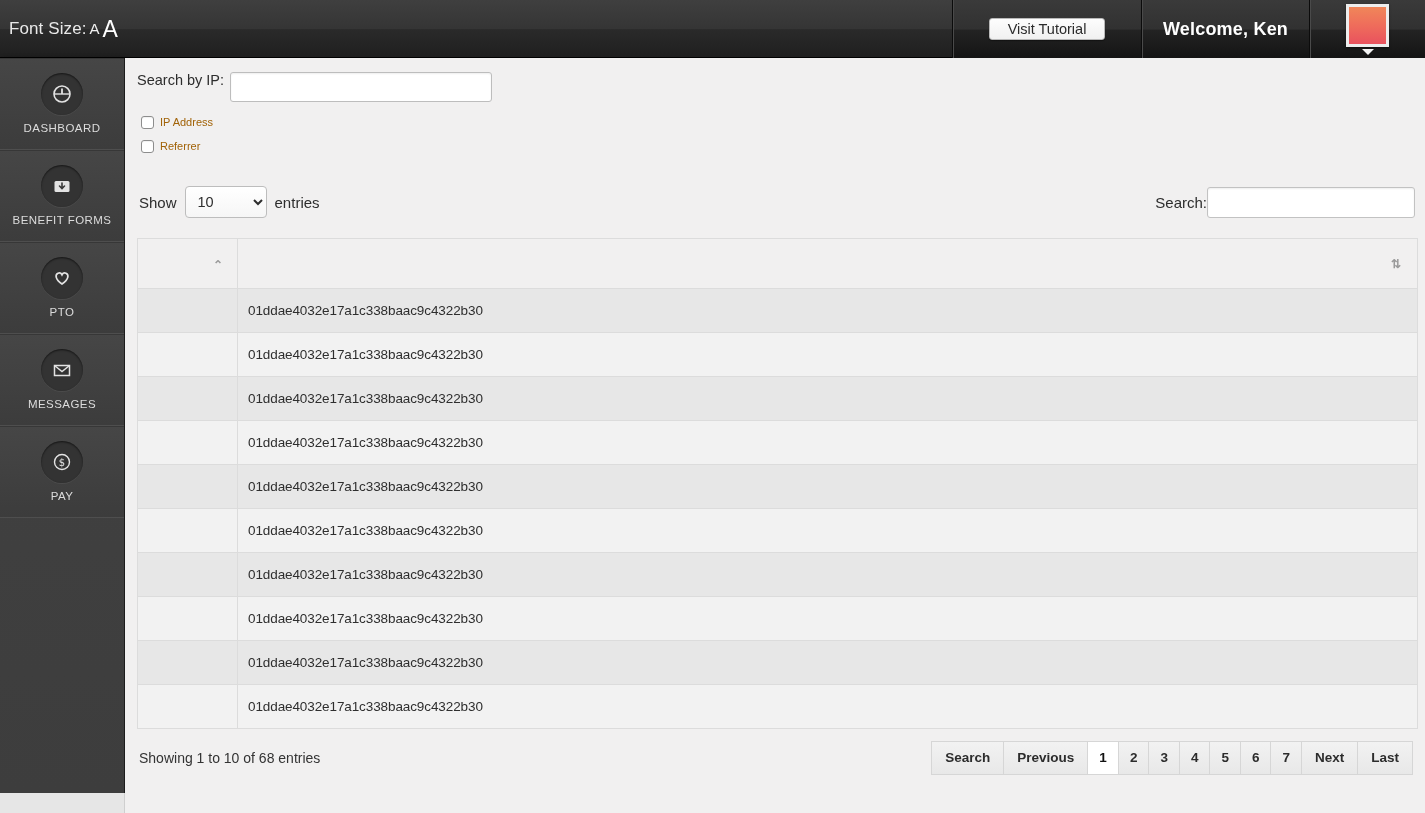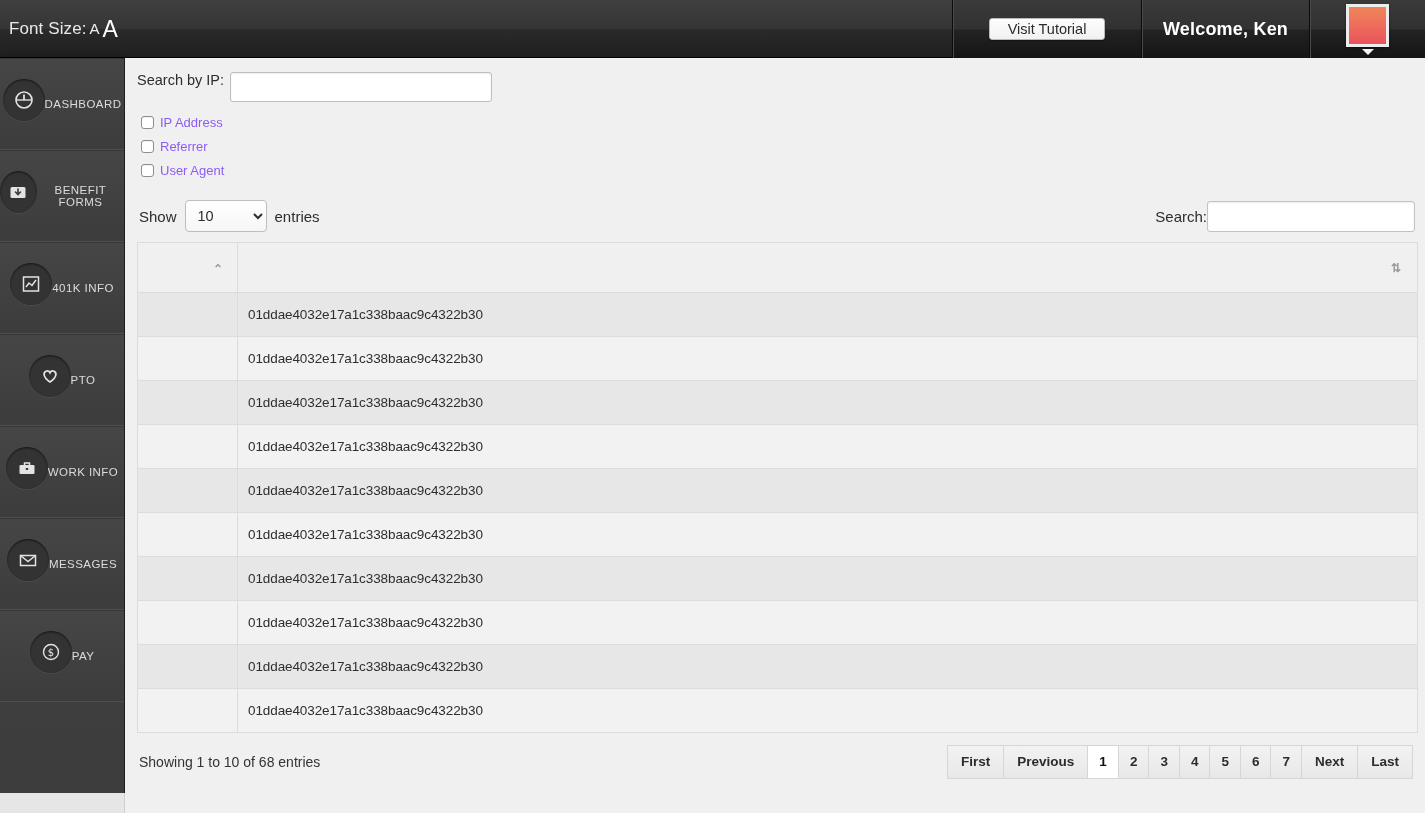--- a/index.html
+++ b/index.html
@@ -73,21 +73,21 @@
   
   .sidebar {
     position: absolute; top: 58px; left: 0;
     width: 125px; height: 735px;
     background: linear-gradient(to bottom, #434343 0%, #3d3d3d 100%);
     border-right: 1px solid #1c1c1c;
     box-shadow: 2px 0 4px rgba(0,0,0,.35);
   }
   .nav-item {
     height: 92px;
-    display: flex; flex-direction: row;
+    display: flex; flex-direction: column;
     align-items: center; justify-content: center;
     border-bottom: 1px solid #4e4e4e;
     box-shadow: inset 0 1px 0 #373737;
     cursor: pointer;
     background: linear-gradient(to bottom, #464646 0%, #3c3c3c 100%);
   }
   .nav-icon {
     width: 42px; height: 42px; border-radius: 50%;
     background: #333333;
     box-shadow: inset 0 1px 2px rgba(0,0,0,.6), 0 1px 0 rgba(255,255,255,.06);
@@ -125,29 +125,29 @@
   .check-row { display: flex; align-items: center; height: 24px; }
   .cbx {
     width: 13px; height: 13px;
     border: 1px solid #8d8d8d;
     background: #fff; border-radius: 3px;
     margin-right: 6px;
     box-shadow: inset 0 1px 1px rgba(0,0,0,.06);
     cursor: pointer;
     flex: 0 0 auto;
   }
-  .check-label { font-size: 13px; color: #8b5cf6; }
+  .check-label { font-size: 11px; color: #a16207; }
 
   .table-controls {
     display: flex; align-items: center; justify-content: space-between;
     margin-top: 18px; padding: 0 2px 0 2px;
   }
   .show-entries { display: flex; align-items: center; font-size: 15px; color: #2d2d2d; }
   .entries-select {
-    margin: 0 8px;
+    margin: 10px 8px;
     width: 82px; height: 32px;
     border: 1px solid #bdbdbd;
     border-radius: 4px;
     background: linear-gradient(to bottom, #ffffff 0%, #f6f6f6 100%);
     font-family: "Liberation Sans", sans-serif;
     font-size: 14.5px;
     color: #2d2d2d;
     padding-left: 8px;
     cursor: pointer;
   }
@@ -276,49 +276,30 @@
     <div class="nav-item">
       <div class="nav-icon">
         <svg width="22" height="22" viewBox="0 0 22 22">
             <rect x="3.5" y="6" width="15" height="11" rx="1.5" fill="#e3e3e3"></rect>
             <path d="M11 8 L11 13 M8.5 11 L11 13.5 L13.5 11" stroke="#3a3a3a" stroke-width="1.6" fill="none" stroke-linecap="round"></path>
           </svg>
       </div>
       <div class="nav-label">BENEFIT FORMS</div>
     </div>
 
-    <div class="nav-item">
-      <div class="nav-icon">
-        <svg width="22" height="22" viewBox="0 0 22 22">
-            <rect x="3.5" y="4" width="15" height="14" fill="none" stroke="#e3e3e3" stroke-width="1.5"></rect>
-            <polyline points="6,14 9,10 12,12.5 16,7" fill="none" stroke="#e3e3e3" stroke-width="1.5"></polyline>
-          </svg>
-      </div>
-      <div class="nav-label">401K INFO</div>
-    </div>
 
     <div class="nav-item">
       <div class="nav-icon">
         <svg width="22" height="22" viewBox="0 0 22 22">
             <path d="M11 17 C4 12.5 4 7.5 7 6.2 C9 5.3 10.4 6.6 11 7.8 C11.6 6.6 13 5.3 15 6.2 C18 7.5 18 12.5 11 17 Z" fill="none" stroke="#e3e3e3" stroke-width="1.7"></path>
           </svg>
       </div>
       <div class="nav-label">PTO</div>
     </div>
 
-    <div class="nav-item">
-      <div class="nav-icon">
-        <svg width="22" height="22" viewBox="0 0 22 22">
-            <rect x="3.5" y="8" width="15" height="9" rx="1.2" fill="#e3e3e3"></rect>
-            <path d="M8.5 8 L8.5 6 L13.5 6 L13.5 8" fill="none" stroke="#e3e3e3" stroke-width="1.5"></path>
-            <rect x="9.8" y="11" width="2.4" height="2" fill="#3a3a3a"></rect>
-          </svg>
-      </div>
-      <div class="nav-label">WORK INFO</div>
-    </div>
 
 
     <div class="nav-item">
       <div class="nav-icon">
         <svg width="22" height="22" viewBox="0 0 22 22">
             <rect x="3.5" y="6.5" width="15" height="10" fill="none" stroke="#e3e3e3" stroke-width="1.5"></rect>
             <polyline points="3.5,6.5 11,12.5 18.5,6.5" fill="none" stroke="#e3e3e3" stroke-width="1.5"></polyline>
           </svg>
       </div>
       <div class="nav-label">MESSAGES</div>
@@ -346,24 +327,20 @@
     </div>
 
     <div class="checks">
       <div class="check-row">
         <span class="cbx"></span>
         <span class="check-label">IP Address</span>
       </div>
       <div class="check-row">
         <span class="cbx"></span>
         <span class="check-label">Referrer</span>
-      </div>
-      <div class="check-row">
-        <span class="cbx"></span>
-        <span class="check-label">User Agent</span>
       </div>
     </div>
 
     <div class="table-controls">
       <div class="show-entries">
         <span>Show</span>
         <select class="entries-select">
           <option>10</option>
           <option>25</option>
           <option>50</option>
@@ -429,21 +406,21 @@
           <tr class="even">
             <td class="cell-a"></td>
             <td>01ddae4032e17a1c338baac9c4322b30</td>
           </tr>
         </tbody>
     </table>
 
     <div class="table-footer">
       <div class="showing-text">Showing 1 to 10 of 68 entries</div>
       <div class="pager" id="pager">
-          <button class="pg-btn">First</button>
+          <button class="pg-btn">Search</button>
           <button class="pg-btn">Previous</button>
           <button class="pg-btn active num">1</button>
           <button class="pg-btn num">2</button>
           <button class="pg-btn num">3</button>
           <button class="pg-btn num">4</button>
           <button class="pg-btn num">5</button>
           <button class="pg-btn num">6</button>
           <button class="pg-btn num">7</button>
           <button class="pg-btn">Next</button>
           <button class="pg-btn">Last</button>

